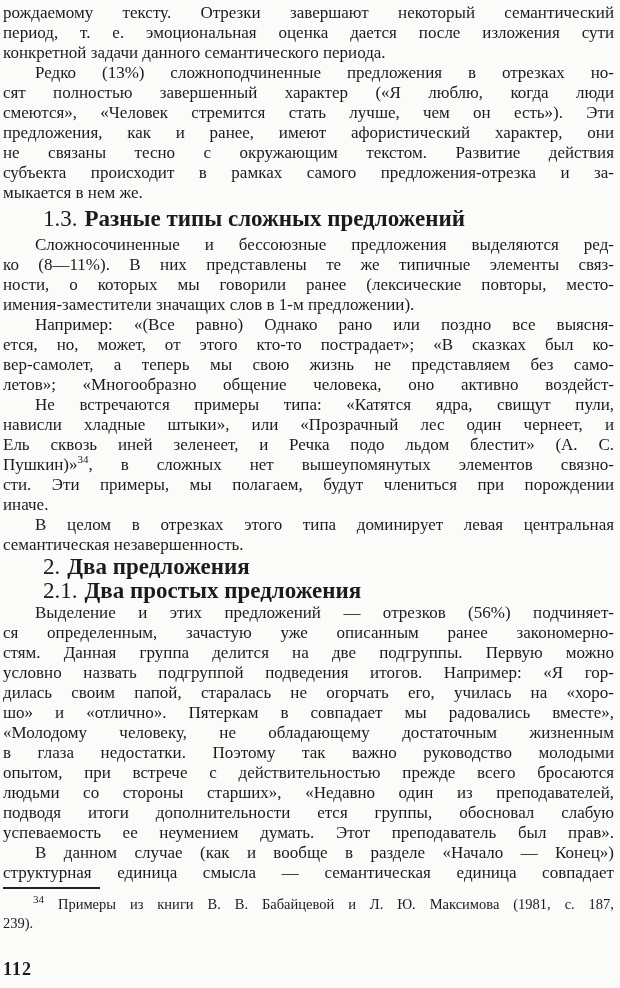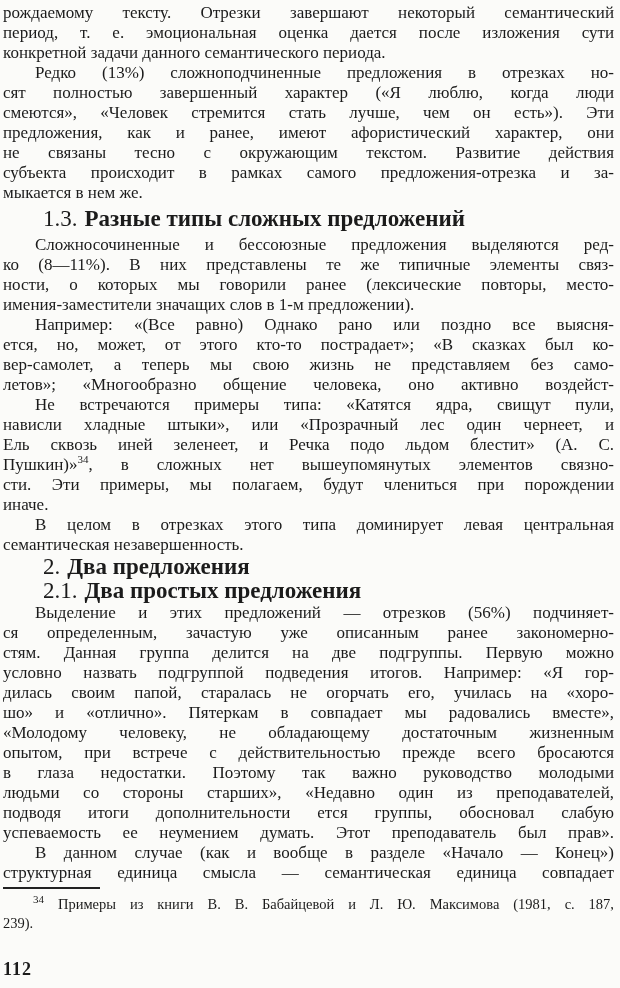--- a/index.html
+++ b/index.html
@@ -102,22 +102,22 @@
   </div>
 
   <div class="para">
     <div class="ln ind">Выделение и этих предложений — отрезков (56%) подчиняет-</div>
     <div class="ln">ся определенным, зачастую уже описанным ранее закономерно-</div>
     <div class="ln">стям. Данная группа делится на две подгруппы. Первую можно</div>
     <div class="ln">условно назвать подгруппой подведения итогов. Например: «Я гор-</div>
     <div class="ln">дилась своим папой, старалась не огорчать его, училась на «хоро-</div>
     <div class="ln">шо» и «отлично». Пятеркам в совпадает мы радовались вместе»,</div>
     <div class="ln">«Молодому человеку, не обладающему достаточным жизненным</div>
+    <div class="ln">в глаза недостатки. Поэтому так важно руководство молодыми</div>
     <div class="ln">опытом, при встрече с действительностью прежде всего бросаются</div>
-    <div class="ln">в глаза недостатки. Поэтому так важно руководство молодыми</div>
     <div class="ln">людьми со стороны старших», «Недавно один из преподавателей,</div>
     <div class="ln">подводя итоги дополнительности ется группы, обосновал слабую</div>
     <div class="ln">успеваемость ее неумением думать. Этот преподаватель был прав».</div>
   </div>
 
   <div class="para">
     <div class="ln ind">В данном случае (как и вообще в разделе «Начало — Конец»)</div>
     <div class="ln">структурная единица смысла — семантическая единица совпадает</div>
   </div>
 

